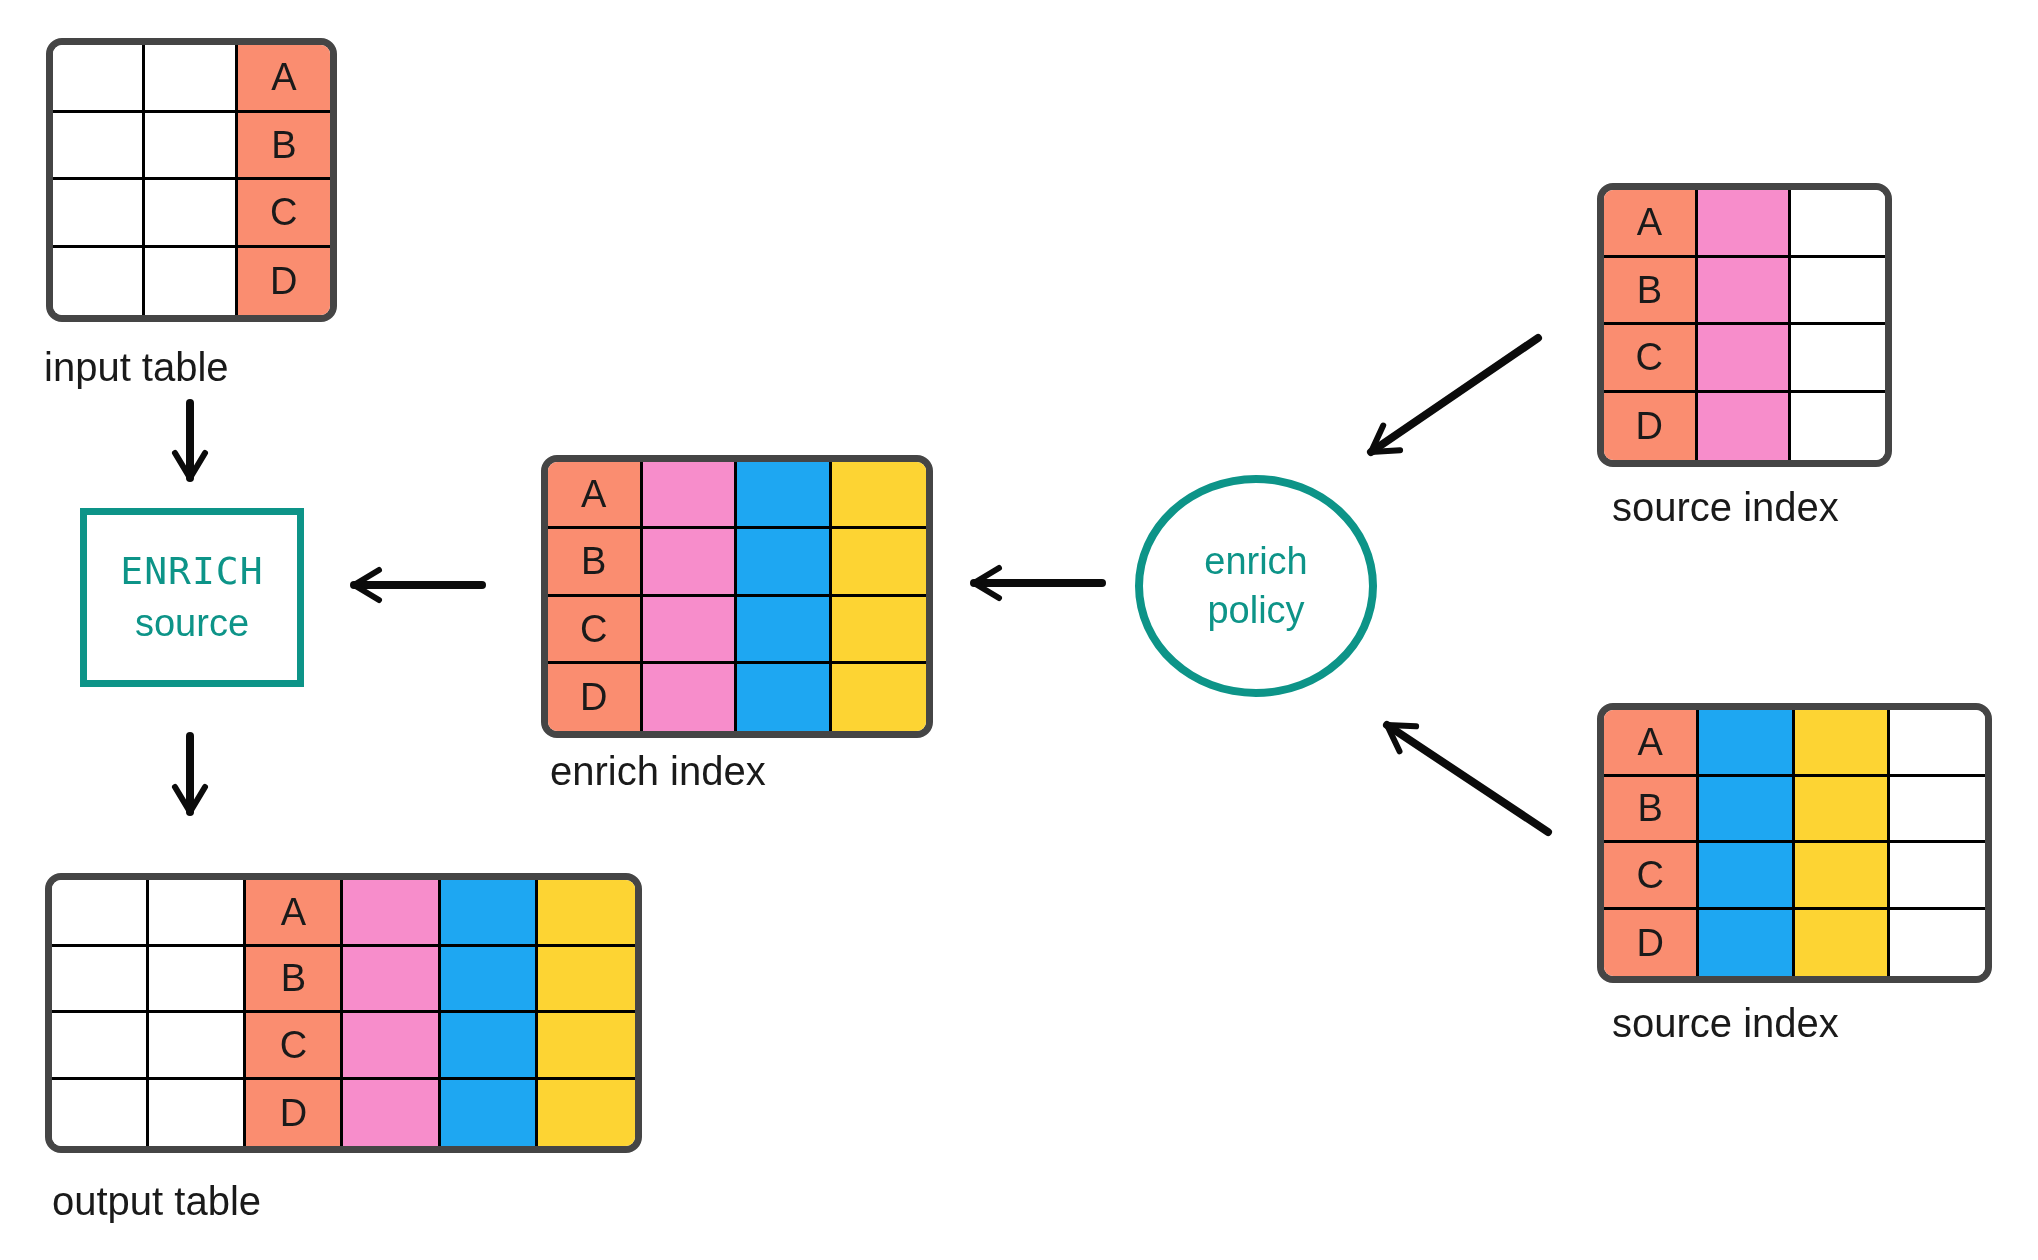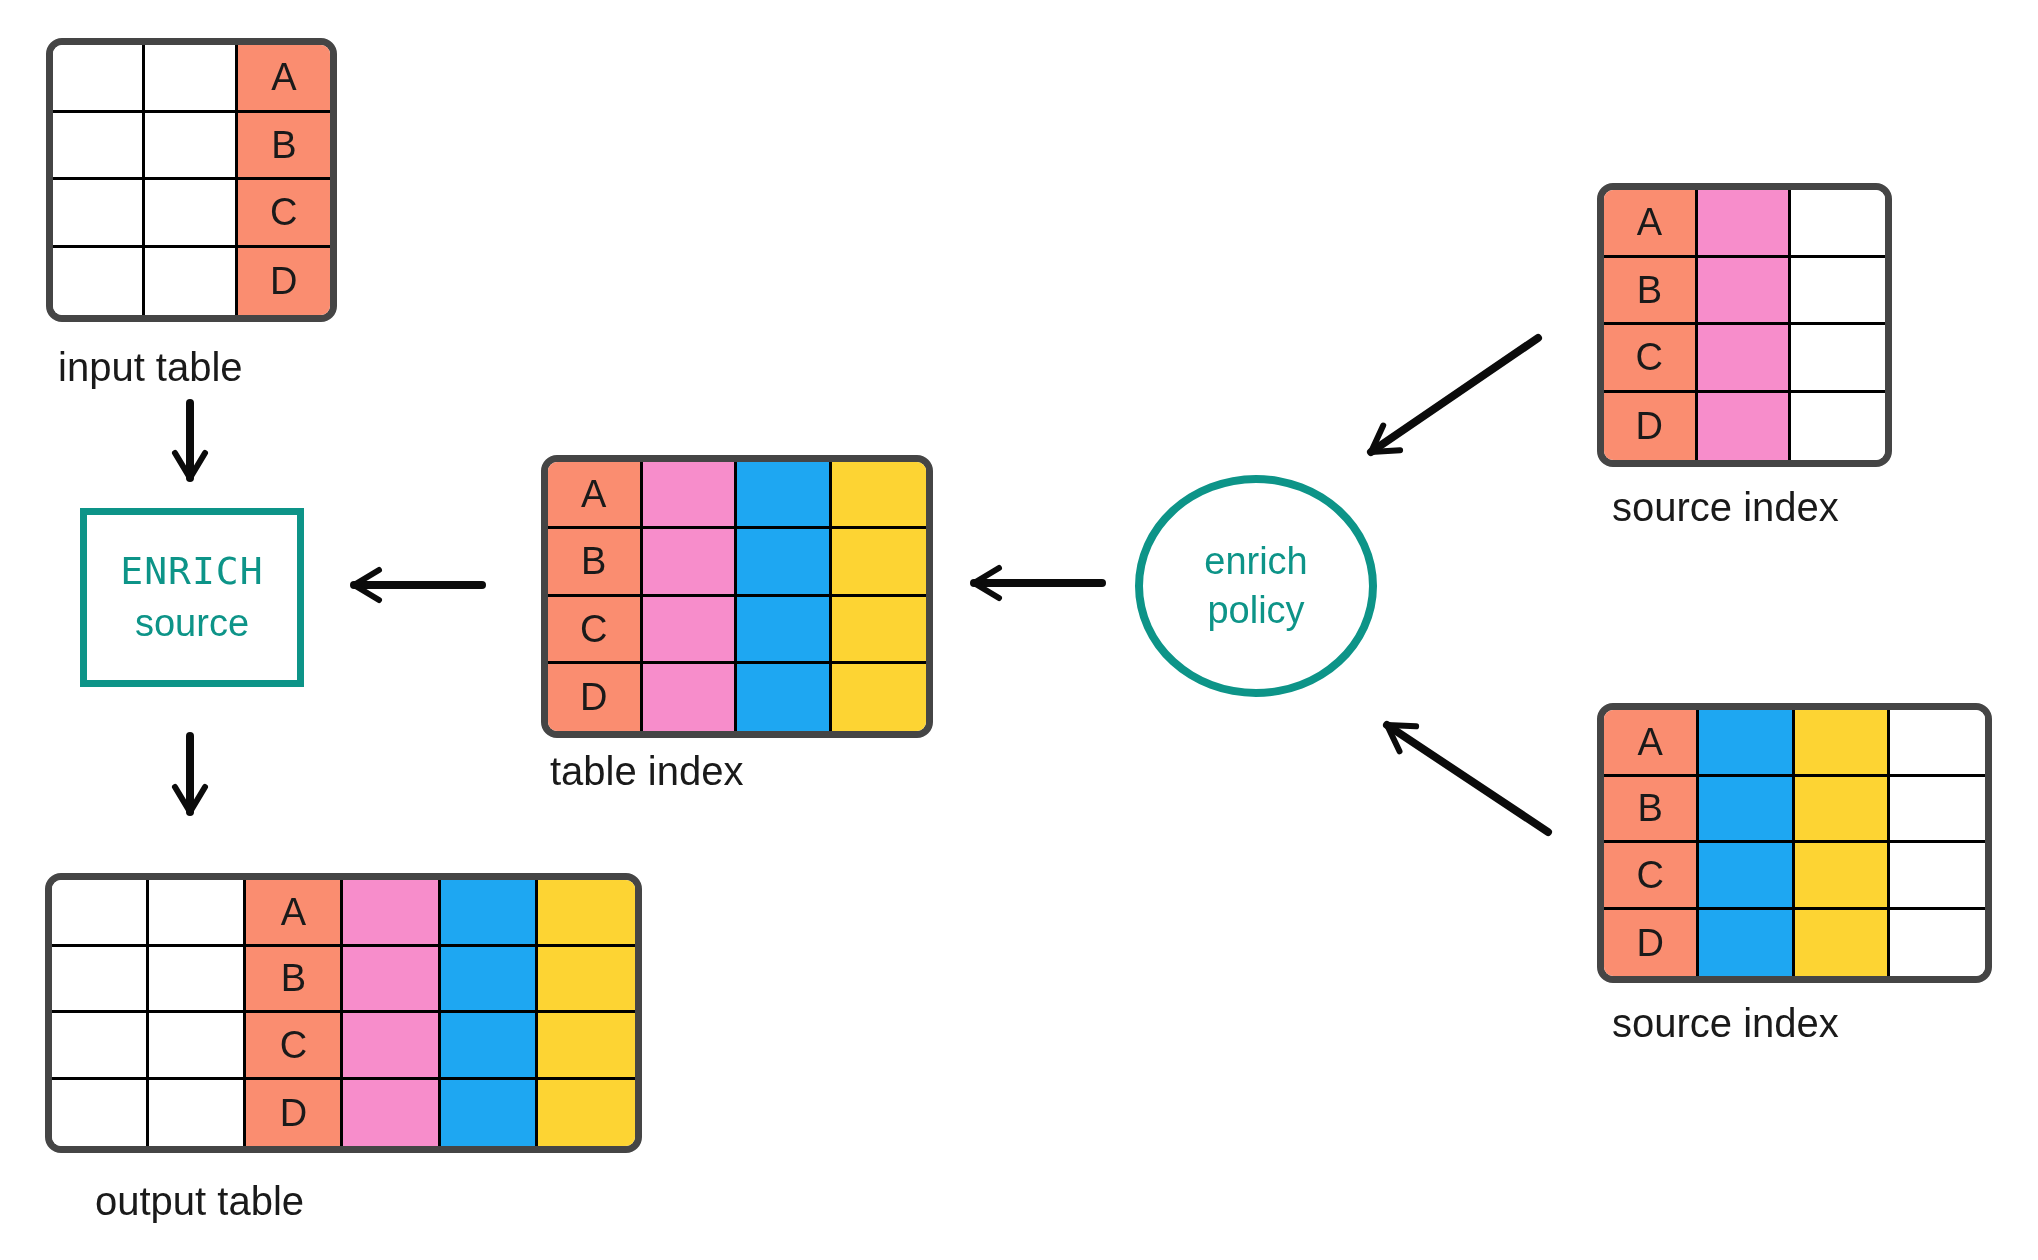--- a/index.html
+++ b/index.html
@@ -111,21 +111,21 @@
       <div class="dcell v-line h-line" style="background: rgb(255, 255, 255); color: rgb(26, 26, 26);"></div>
       <div class="dcell h-line" style="background: rgb(250, 141, 112); color: rgb(26, 26, 26);">
         <span>C</span>
       </div>
       <div class="dcell v-line" style="background: rgb(255, 255, 255); color: rgb(26, 26, 26);"></div>
       <div class="dcell v-line" style="background: rgb(255, 255, 255); color: rgb(26, 26, 26);"></div>
       <div class="dcell" style="background: rgb(250, 141, 112); color: rgb(26, 26, 26);">
         <span>D</span>
       </div>
     </div>
-    <div class="tlabel" style="left: 58px; top: 344px; color: rgb(26, 26, 26);">input table</div>
+    <div class="tlabel" style="left: 44px; top: 344px; color: rgb(26, 26, 26);">input table</div>
     <div class="dtable" style="left: 541px; top: 455px; width: 392px; height: 283px; border-color: rgb(69, 69, 69); background: rgb(255, 255, 255); grid-template-columns: repeat(4, 1fr); grid-template-rows: repeat(4, 1fr);">
       <div class="dcell v-line h-line" style="background: rgb(250, 141, 112); color: rgb(26, 26, 26);">
         <span>A</span>
       </div>
       <div class="dcell v-line h-line" style="background: rgb(247, 141, 203); color: rgb(26, 26, 26);"></div>
       <div class="dcell v-line h-line" style="background: rgb(30, 167, 242); color: rgb(26, 26, 26);"></div>
       <div class="dcell h-line" style="background: rgb(253, 212, 51); color: rgb(26, 26, 26);"></div>
       <div class="dcell v-line h-line" style="background: rgb(250, 141, 112); color: rgb(26, 26, 26);">
         <span>B</span>
       </div>
@@ -138,21 +138,21 @@
       <div class="dcell v-line h-line" style="background: rgb(247, 141, 203); color: rgb(26, 26, 26);"></div>
       <div class="dcell v-line h-line" style="background: rgb(30, 167, 242); color: rgb(26, 26, 26);"></div>
       <div class="dcell h-line" style="background: rgb(253, 212, 51); color: rgb(26, 26, 26);"></div>
       <div class="dcell v-line" style="background: rgb(250, 141, 112); color: rgb(26, 26, 26);">
         <span>D</span>
       </div>
       <div class="dcell v-line" style="background: rgb(247, 141, 203); color: rgb(26, 26, 26);"></div>
       <div class="dcell v-line" style="background: rgb(30, 167, 242); color: rgb(26, 26, 26);"></div>
       <div class="dcell" style="background: rgb(253, 212, 51); color: rgb(26, 26, 26);"></div>
     </div>
-    <div class="tlabel" style="left: 550px; top: 748px; color: rgb(26, 26, 26);">table index</div>
+    <div class="tlabel" style="left: 550px; top: 748px; color: rgb(26, 26, 26);">enrich index</div>
     <div class="dtable" style="left: 1597px; top: 183px; width: 295px; height: 284px; border-color: rgb(69, 69, 69); background: rgb(255, 255, 255); grid-template-columns: repeat(3, 1fr); grid-template-rows: repeat(4, 1fr);">
       <div class="dcell v-line h-line" style="background: rgb(250, 141, 112); color: rgb(26, 26, 26);">
         <span>A</span>
       </div>
       <div class="dcell v-line h-line" style="background: rgb(247, 141, 203); color: rgb(26, 26, 26);"></div>
       <div class="dcell h-line" style="background: rgb(255, 255, 255); color: rgb(26, 26, 26);"></div>
       <div class="dcell v-line h-line" style="background: rgb(250, 141, 112); color: rgb(26, 26, 26);">
         <span>B</span>
       </div>
       <div class="dcell v-line h-line" style="background: rgb(247, 141, 203); color: rgb(26, 26, 26);"></div>
@@ -223,14 +223,14 @@
       <div class="dcell h-line" style="background: rgb(253, 212, 51); color: rgb(26, 26, 26);"></div>
       <div class="dcell v-line" style="background: rgb(255, 255, 255); color: rgb(26, 26, 26);"></div>
       <div class="dcell v-line" style="background: rgb(255, 255, 255); color: rgb(26, 26, 26);"></div>
       <div class="dcell v-line" style="background: rgb(250, 141, 112); color: rgb(26, 26, 26);">
         <span>D</span>
       </div>
       <div class="dcell v-line" style="background: rgb(247, 141, 203); color: rgb(26, 26, 26);"></div>
       <div class="dcell v-line" style="background: rgb(30, 167, 242); color: rgb(26, 26, 26);"></div>
       <div class="dcell" style="background: rgb(253, 212, 51); color: rgb(26, 26, 26);"></div>
     </div>
-    <div class="tlabel" style="left: 52px; top: 1178px; color: rgb(26, 26, 26); margin-left: 43px;">output table</div>
+    <div class="tlabel" style="left: 52px; top: 1178px; color: rgb(26, 26, 26);">output table</div>
   </div>
 
 </body></html>

